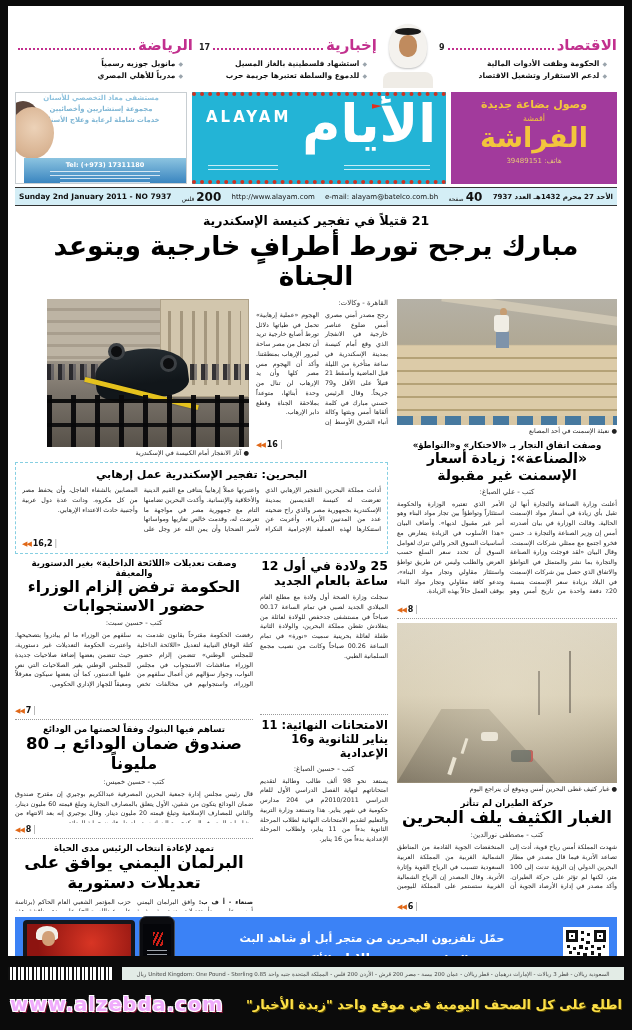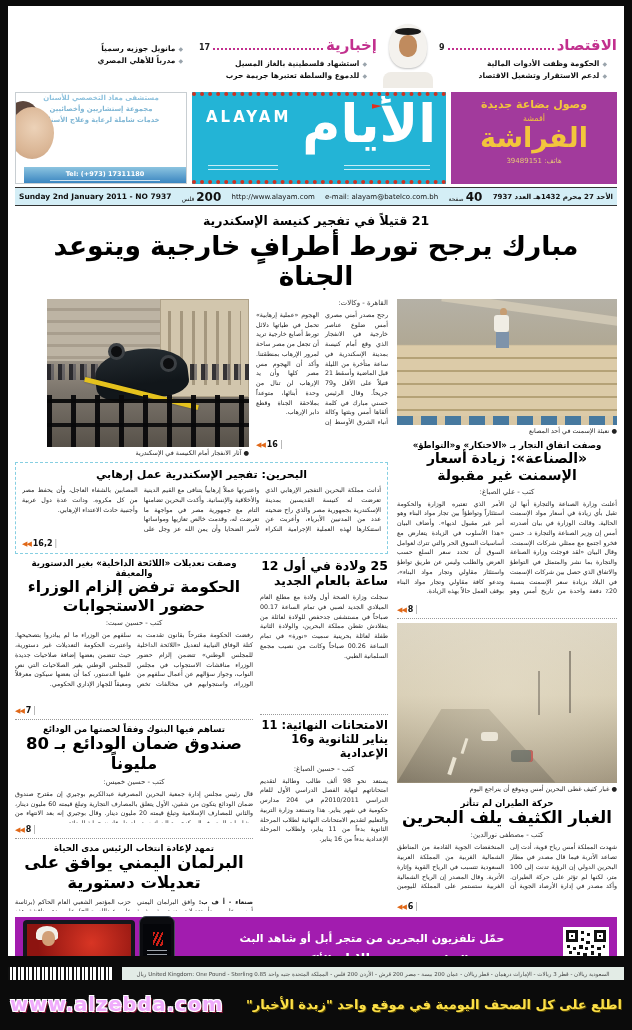--- a/index.html
+++ b/index.html
@@ -39,21 +39,21 @@
   .alayam-flag{position:absolute;top:8px;right:64px;width:10px;height:8px;background:#e03020;clip-path:polygon(0 0,100% 25%,0 60%);}
   .alayam-slogan1{position:absolute;bottom:9px;right:16px;width:86px;height:6px;color:#fff;}
   .alayam-slogan2{position:absolute;bottom:9px;left:16px;width:70px;height:6px;color:#fff;}
   .ad-hsdh{width:172px;background:#fff;border:1px solid #c8ced2;position:relative;box-sizing:border-box;text-align:center;overflow:hidden;}
   .hsdh-face{position:absolute;top:14px;left:-6px;width:44px;height:52px;background:radial-gradient(circle at 55% 40%,#ecd2b8,#d9b493 65%,#c49c7c);border-radius:50%;}
   .hsdh-hair{position:absolute;top:8px;left:-10px;width:34px;height:40px;background:#5c463c;border-radius:50%;}
   .hsdh-brand{margin-top:5px;color:#2a84c2;font-weight:bold;font-size:19px;letter-spacing:1px;direction:ltr;}
   .hsdh-brand .dot{display:inline-block;width:13px;height:13px;background:#2a84c2;border-radius:50%;margin-right:2px;vertical-align:-1px;}
   .hsdh-name{color:#8ec2de;font-size:7px;font-weight:bold;margin-top:1px;}
   .hsdh-line{color:#7fb6d4;font-size:6.8px;font-weight:bold;margin-top:3px;}
-  .hsdh-band{position:absolute;bottom:0;left:8px;right:0;height:16px;background:linear-gradient(180deg,#8cc4e0,#3a85c0);
+  .hsdh-band{position:absolute;bottom:0;left:8px;right:0;height:25px;background:linear-gradient(180deg,#8cc4e0,#3a85c0);
              color:#fff;font-size:6.5px;font-weight:bold;padding-top:3px;box-sizing:border-box;}
 
   
   .datebar{margin-top:3px;height:17px;background:#d4eef6;border-top:1px solid #333;border-bottom:1px solid #333;
            display:flex;align-items:center;justify-content:space-between;padding:0 4px;font-size:7px;color:#111;}
   .db-big{font-weight:bold;font-size:12px;}
   .db-small{font-size:6px;margin-right:2px;}
   .db-bold{font-weight:bold;}
 
   
@@ -117,21 +117,21 @@
 
   
   .bahrain-box{border:1px dashed #86cfe2;padding:5px 6px;margin-top:5px;}
   .bahrain-box .h2{font-size:11px;}
 
   .lower{display:flex;margin-top:4px;}
   .mid-col{width:128px;margin-left:7px;flex:none;}
   .left-col{flex:1;min-width:0;}
 
   
-  .bottom-ad{margin-top:6px;height:66px;background:#a21caf;display:flex;align-items:center;
+  .bottom-ad{margin-top:6px;height:66px;background:#3b82f6;display:flex;align-items:center;
              padding:0 8px;box-sizing:border-box;position:relative;}
   .qr{width:46px;height:46px;background:#fff;padding:2px;box-sizing:border-box;flex:none;}
   .ad-text{flex:1;color:#fff;text-align:center;font-weight:bold;font-size:11px;line-height:1.5;}
   .ad-text .logo-word{font-size:13.5px;letter-spacing:0;}
   .tvgrp{width:158px;height:64px;position:relative;flex:none;direction:ltr;}
   .tv{position:absolute;left:0;top:2px;width:112px;height:50px;background:#14171c;border-radius:4px;padding:4px;box-sizing:border-box;}
   .tv-screen{width:100%;height:100%;background:radial-gradient(circle at 62% 45%,#d83524,#8d1410 78%);position:relative;overflow:hidden;}
   .tv-face{position:absolute;left:14%;top:18%;width:13px;height:15px;background:#d2a078;border-radius:45%;}
   .tv-ghutra{position:absolute;left:9%;top:4%;width:22px;height:14px;background:#f2efe8;border-radius:50% 50% 20% 20%;}
   .iphone{position:absolute;right:6px;top:-2px;width:36px;height:66px;background:#0b0c10;border:1px solid #454d58;border-radius:7px;box-sizing:border-box;}
@@ -179,20 +179,24 @@
         <span>إخبارية</span>
         <span class="idx-dots"></span>
         <span class="idx-page">17</span>
       </div>
       <div class="idx-lines">
         <div><span class="diamond">◆</span><span>استشهاد فلسطينية بالغاز المسيل</span></div>
         <div><span class="diamond">◆</span><span>للدموع والسلطة تعتبرها جريمة حرب</span></div>
       </div>
     </div>
     <div class="idx-sec">
+      <div class="idx-title-row">
+        <span>الرياضة</span>
+        <span class="idx-dots"></span>
+      </div>
       <div class="idx-lines">
         <div><span class="diamond">◆</span><span>مانويل جوزيه رسمياً</span></div>
         <div><span class="diamond">◆</span><span>مدرباً للأهلي المصري</span></div>
       </div>
     </div>
   </div>
 
   <div class="mast">
     <div class="ad-farasha">
       <div class="l1">وصول بضاعة جديدة</div>

